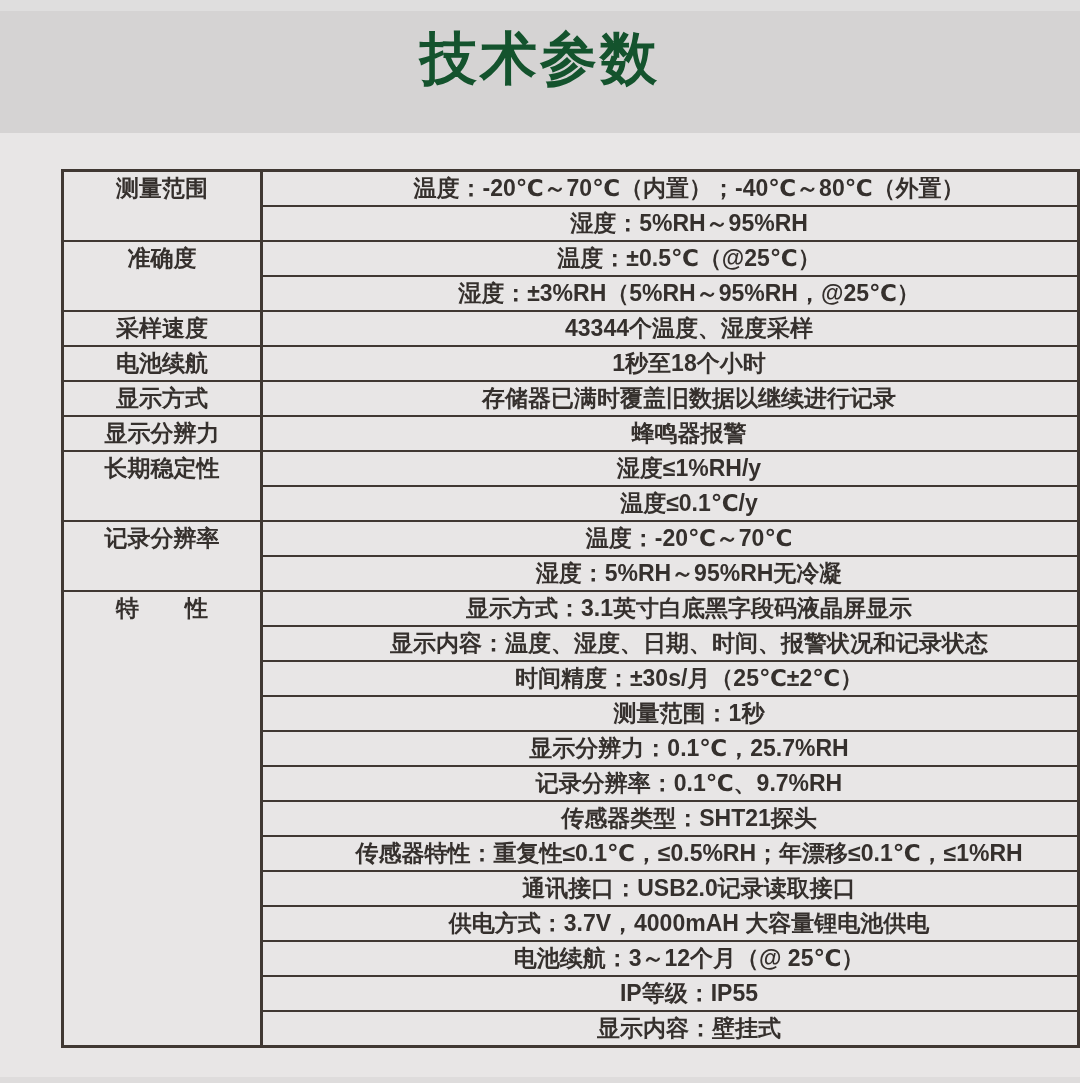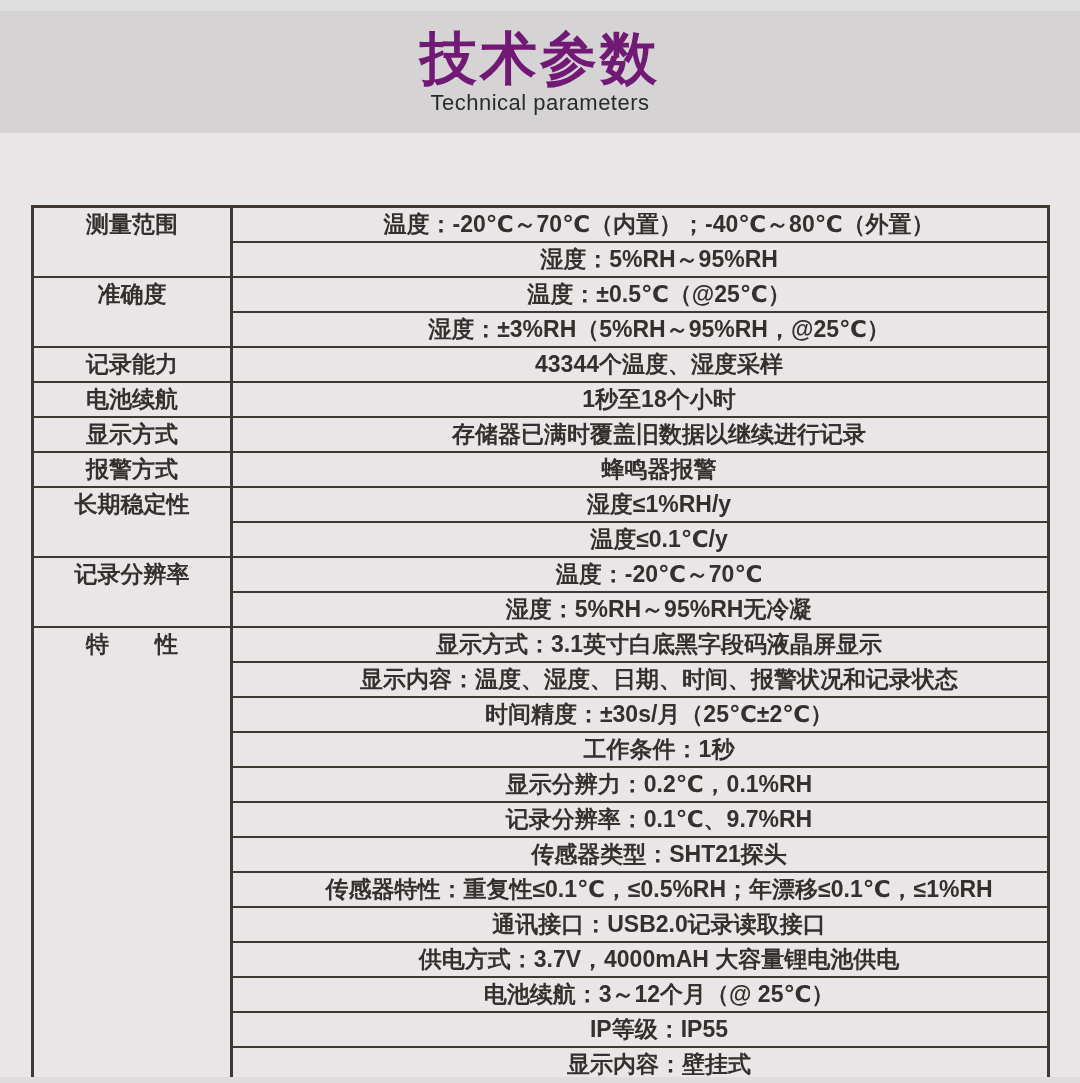--- a/index.html
+++ b/index.html
@@ -24,34 +24,35 @@
     text-align: center;
     overflow: hidden;
   }
   .page-title {
     margin: 0;
     padding-top: 16px;
     font-size: 57px;
     line-height: 62px;
     font-weight: bold;
     letter-spacing: 3px;
-    color: #701a75;
+    color: #14532d;
   }
   .page-subtitle {
     margin-top: 1px;
     font-size: 22px;
     line-height: 26px;
     letter-spacing: 0.5px;
     color: #2b2a2a;
     font-weight: normal;
   }
   .content {
     height: 944px;
     box-sizing: border-box;
-    padding-top: 72px;
+    padding-top: 36px;
+    margin-left: 30px;
   }
   table.spec-table {
     margin-left: 31px;
     width: 1019px;
     border-collapse: collapse;
     table-layout: fixed;
     border: 3px solid #403833;
     font-size: 23px;
     font-weight: bold;
     color: #35302d;
@@ -79,21 +80,20 @@
     background: #dedcdc;
   }
 </style>
 </head>
 <body>
 
 <div class="top-strip"></div>
 
 <header class="header-band">
   <h1 class="page-title">技术参数</h1>
-  <div class="page-subtitle">Technical parameters</div>
 </header>
 
 <main class="content">
   <table class="spec-table">
     <colgroup>
         <col class="c-label">
         <col class="c-value">
       </colgroup>
     <tbody>
       <tr>
@@ -106,36 +106,36 @@
 
       <tr>
         <td class="label" rowspan="2">准确度</td>
         <td class="value">温度：±0.5℃（@25℃）</td>
       </tr>
       <tr>
         <td class="value">湿度：±3%RH（5%RH～95%RH，@25℃）</td>
       </tr>
 
       <tr>
-        <td class="label">记录能力</td>
+        <td class="label">采样速度</td>
         <td class="value">43344个温度、湿度采样</td>
       </tr>
 
       <tr>
         <td class="label">电池续航</td>
         <td class="value">1秒至18个小时</td>
       </tr>
 
       <tr>
         <td class="label">显示方式</td>
         <td class="value">存储器已满时覆盖旧数据以继续进行记录</td>
       </tr>
 
       <tr>
-        <td class="label">报警方式</td>
+        <td class="label">显示分辨力</td>
         <td class="value">蜂鸣器报警</td>
       </tr>
 
       <tr>
         <td class="label" rowspan="2">长期稳定性</td>
         <td class="value">湿度≤1%RH/y</td>
       </tr>
       <tr>
         <td class="value">温度≤0.1℃/y</td>
       </tr>
@@ -152,24 +152,24 @@
         <td class="label" rowspan="13">特　　性</td>
         <td class="value">显示方式：3.1英寸白底黑字段码液晶屏显示</td>
       </tr>
       <tr>
         <td class="value">显示内容：温度、湿度、日期、时间、报警状况和记录状态</td>
       </tr>
       <tr>
         <td class="value">时间精度：±30s/月（25℃±2℃）</td>
       </tr>
       <tr>
-        <td class="value">工作条件：1秒</td>
+        <td class="value">测量范围：1秒</td>
       </tr>
       <tr>
-        <td class="value">显示分辨力：0.2℃，0.1%RH</td>
+        <td class="value">显示分辨力：0.1℃，25.7%RH</td>
       </tr>
       <tr>
         <td class="value">记录分辨率：0.1℃、9.7%RH</td>
       </tr>
       <tr>
         <td class="value">传感器类型：SHT21探头</td>
       </tr>
       <tr>
         <td class="value">传感器特性：重复性≤0.1℃，≤0.5%RH；年漂移≤0.1℃，≤1%RH</td>
       </tr>

